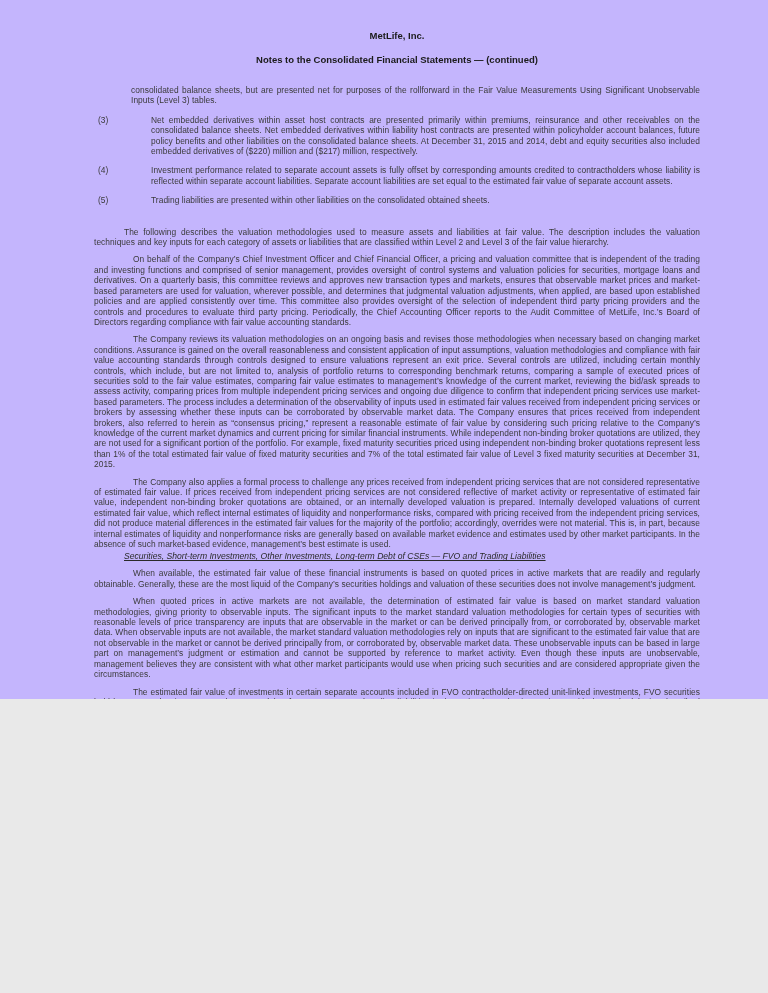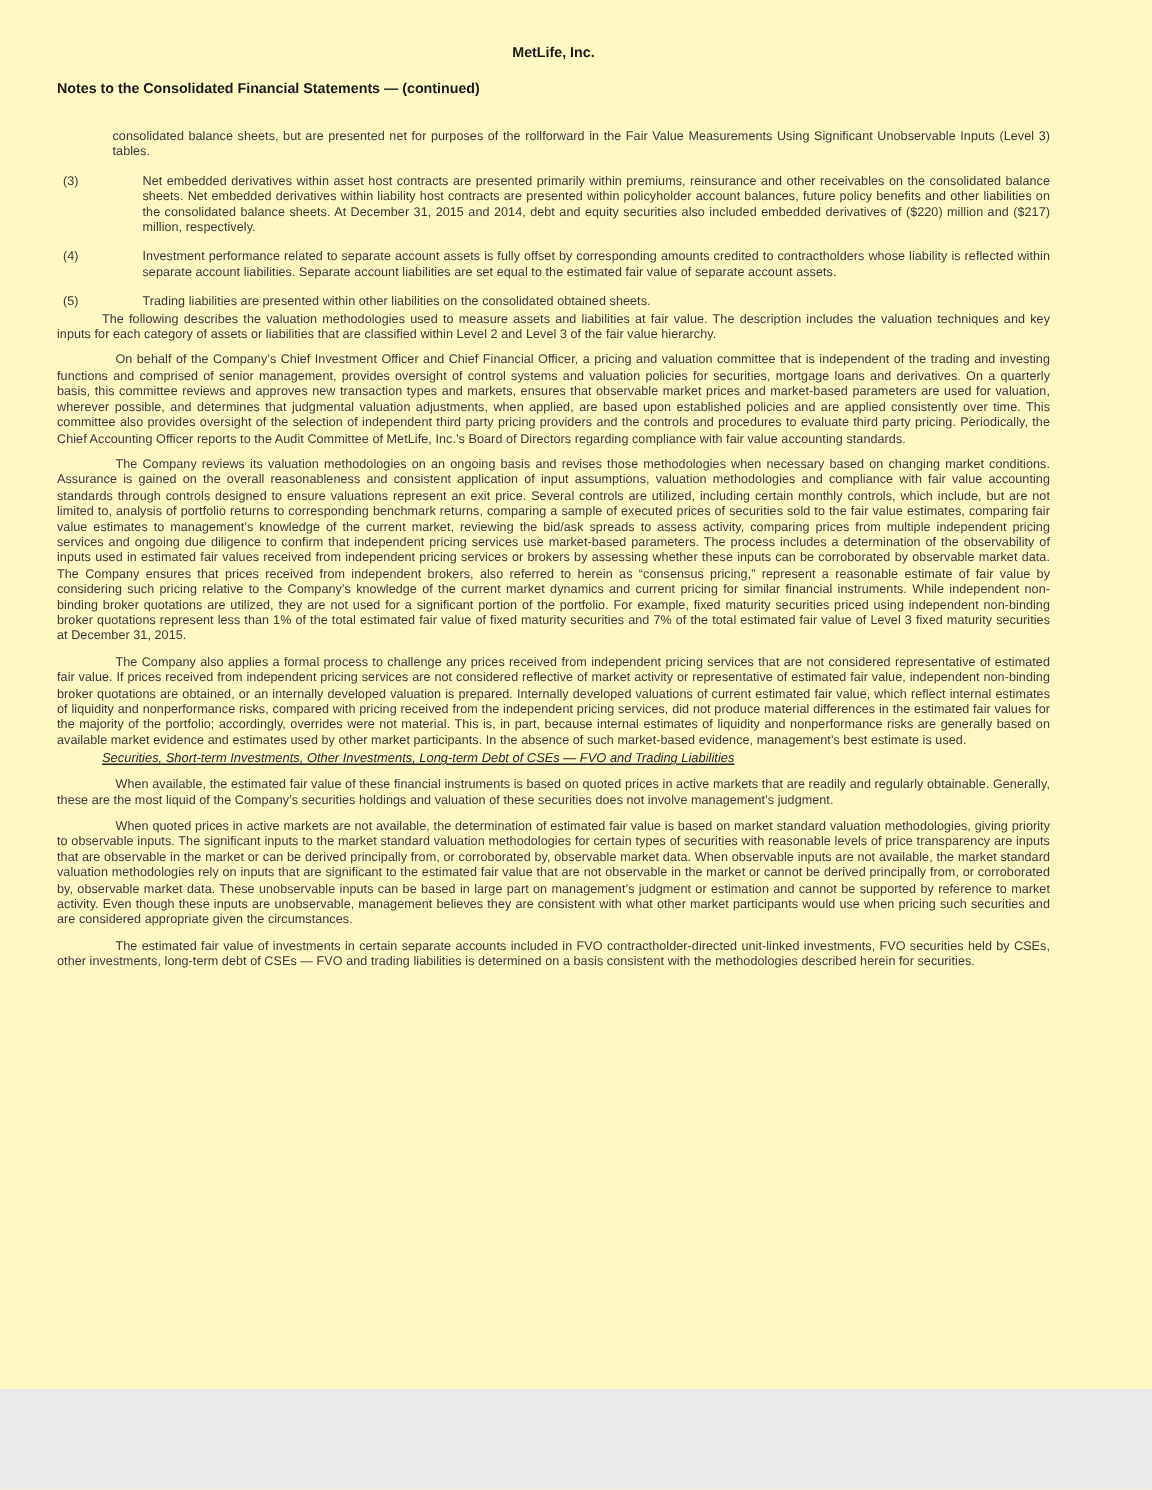--- a/index.html
+++ b/index.html
@@ -3,36 +3,37 @@
 <meta charset="utf-8">
 <style>
   html, body {
     margin: 0;
     padding: 0;
     background: #e9e9e9;
   }
   .page {
     position: relative;
     width: 768px;
-    height: 926px;
+    height: 699px;
     margin: 0 auto;
-    background: #fef9c3;
+    background: #c4b5fd;
     box-sizing: border-box;
-    padding: 30px 68px 0 38px;
+    padding: 30px 68px 0 94px;
     font-family: "Liberation Sans", "DejaVu Sans", sans-serif;
     color: #3a3a3a;
     overflow: hidden;
   }
   .company-title {
     text-align: center;
     font-weight: bold;
     font-size: 9.5px;
     color: #1b1b1b;
   }
   .doc-title {
+    text-align: center;
     font-weight: bold;
     font-size: 9.5px;
     color: #1b1b1b;
     margin-top: 13px;
   }
   .section-heading {
     font-weight: bold;
     font-size: 10px;
     color: #1b1b1b;
     margin-top: 13px;
@@ -60,21 +61,21 @@
     width: 33px;
     flex-shrink: 0;
     font-size: 8.4px;
     line-height: 10.4px;
   }
   .footnote-text {
     flex: 1;
     margin-left: 20px;
   }
   .intro {
-    margin-top: 1px;
+    margin-top: 21px;
     text-indent: 30px;
   }
   .h-invest {
     margin: 13px 0 0 18px;
     font-size: 8.6px;
     font-weight: bold;
     font-style: italic;
     text-decoration: underline;
     color: #1b1b1b;
   }

